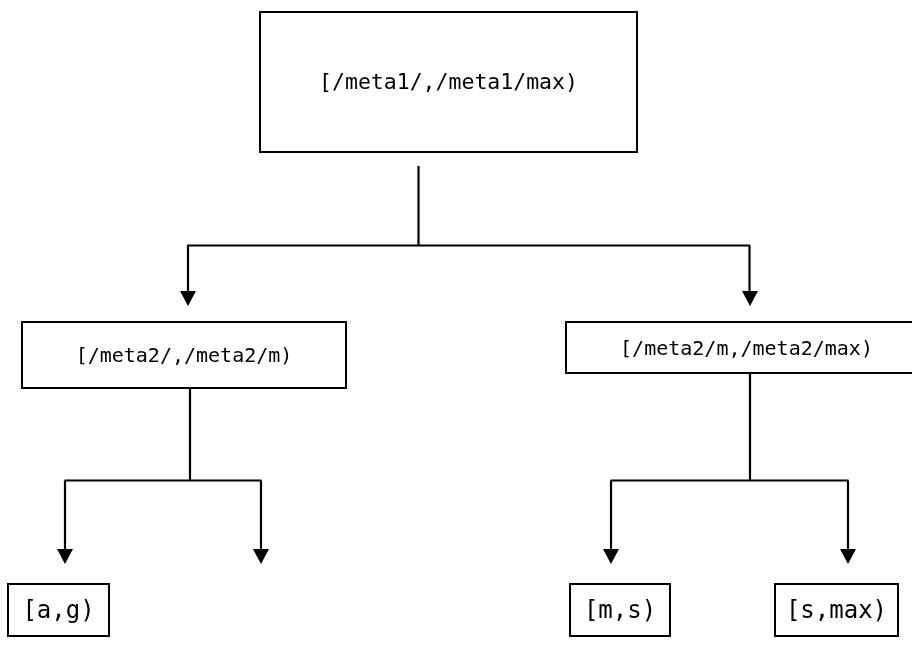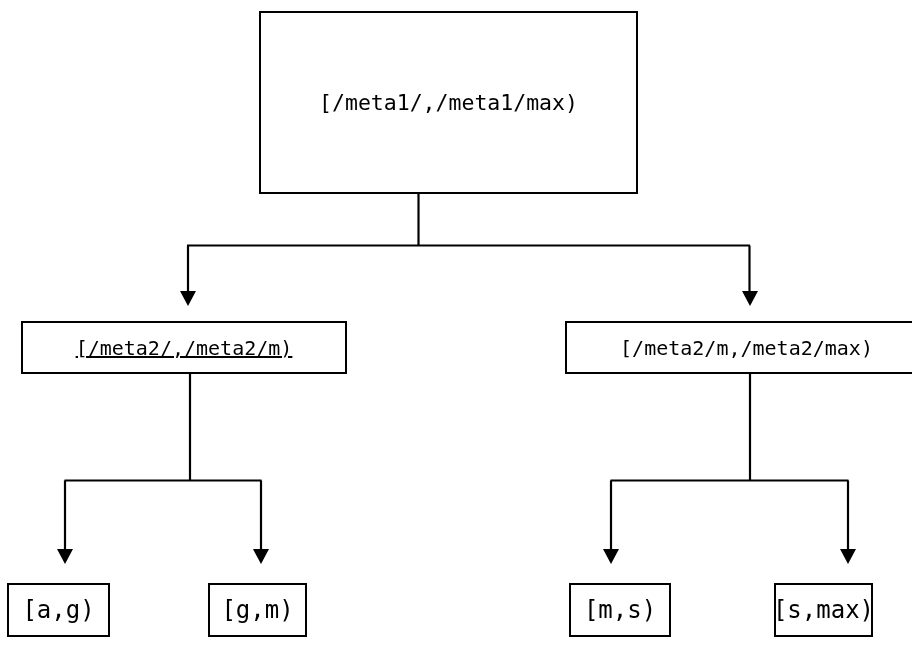--- a/index.html
+++ b/index.html
@@ -48,49 +48,48 @@
   }
   .node-label {
     display: block;
     line-height: 1.1;
     letter-spacing: 0px;
   }
   #node-root {
     left: 259px;
     top: 11px;
     width: 379px;
-    height: 183px;
+    height: 142px;
   }
   #node-root .node-label { font-size: 21.5px; }
 
   #node-mid-left {
     left: 21px;
     top: 321px;
     width: 326px;
-    height: 53px;
-    text-decoration: underline;
+    height: 68px;
   }
   #node-mid-right {
     left: 565px;
     top: 321px;
     width: 363px;
     height: 53px;
   }
   #node-mid-left .node-label,
   #node-mid-right .node-label { font-size: 20px; }
 
   .leaf {
     top: 583px;
     height: 54px;
   }
   .leaf .node-label { font-size: 24px; }
   #node-leaf-ag { left: 7px;   width: 103px; }
   #node-leaf-gm { left: 208px; width: 99px; }
   #node-leaf-ms { left: 553px; width: 102px; margin-left: 16px; }
-  #node-leaf-smax { left: 774px; width: 99px; }
+  #node-leaf-smax { left: 774px; width: 125px; }
 </style>
 </head>
 <body>
 
 <div id="canvas">
 
   <svg class="edges" viewBox="0 0 912 652" xmlns="http://www.w3.org/2000/svg">
 
     <path class="edge-line" d="M 418.5 166 L 418.5 245.5"></path>
     <path class="edge-line" d="M 187 245.5 L 750 245.5"></path>
@@ -123,23 +122,20 @@
   </div>
 
   <div class="node" id="node-mid-right">
     <span class="node-label">[/meta2/m,/meta2/max)</span>
   </div>
 
   <div class="node leaf" id="node-leaf-ag">
     <span class="node-label">[a,g)</span>
   </div>
 
-  <div class="node leaf" id="node-leaf-gm">
-    <span class="node-label">[g,m)</span>
-  </div>
 
   <div class="node leaf" id="node-leaf-ms">
     <span class="node-label">[m,s)</span>
   </div>
 
   <div class="node leaf" id="node-leaf-smax">
     <span class="node-label">[s,max)</span>
   </div>
 
 </div>

